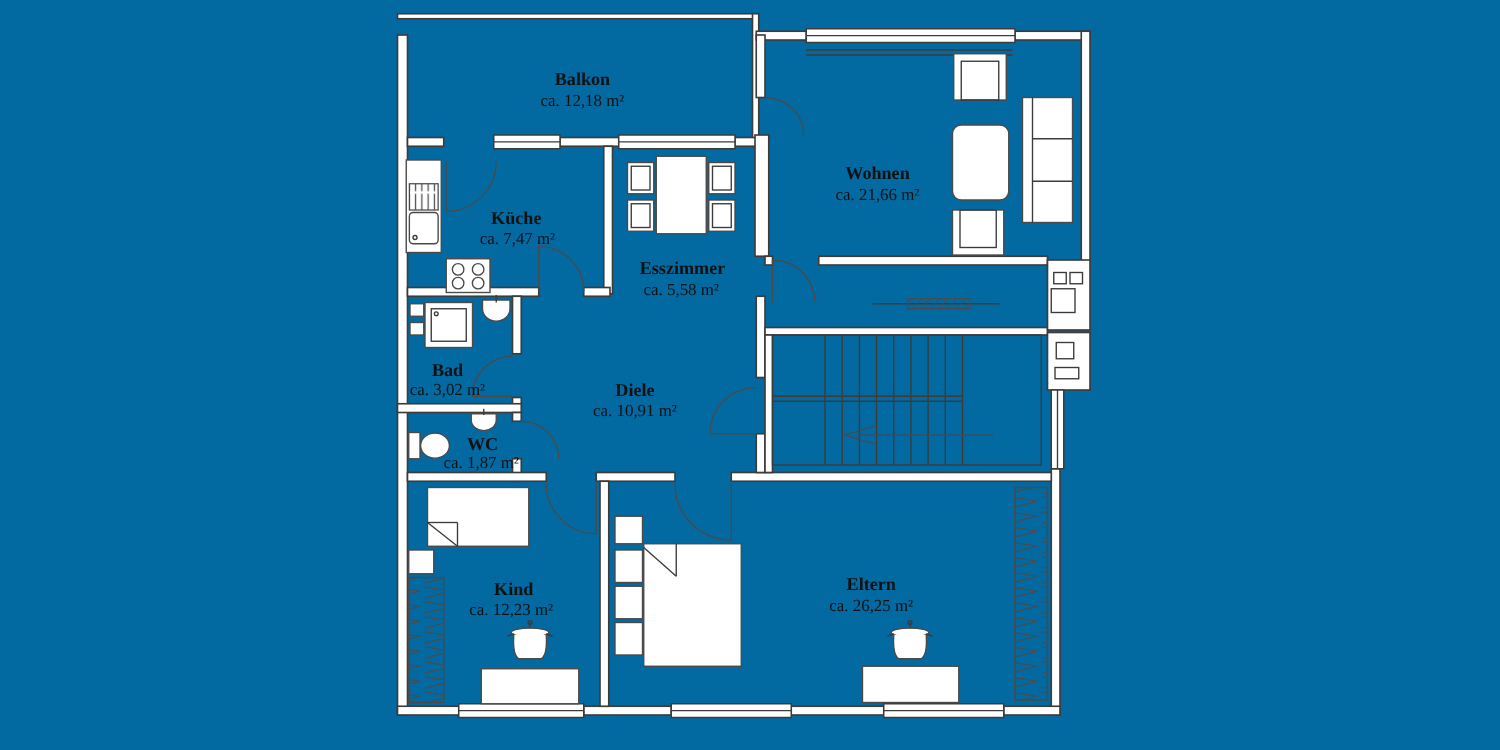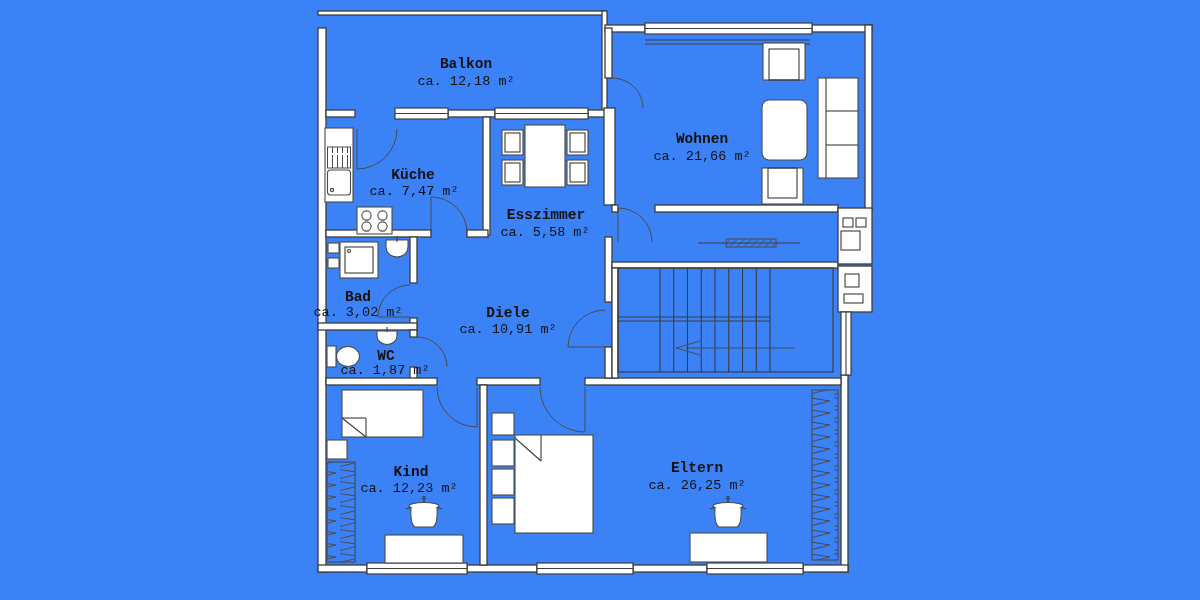--- a/index.html
+++ b/index.html
@@ -1,17 +1,17 @@
 <!DOCTYPE html>
 <html><head>
 <meta charset="utf-8">
 <style>
   html,body{margin:0;padding:0;background:#ffffff;}
-  .stage{position:relative;width:1200px;height:600px;background:#3b82f6;overflow:hidden;
-         font-family:Liberation Mono, monospace;}
+  .stage{position:relative;width:1200px;height:600px;background:#0369a1;overflow:hidden;
+         font-family:Liberation Serif, serif;}
   svg{display:block}
   .wall{fill:#ffffff;stroke:#3c3c3c;stroke-width:1.3;}
   .thin{fill:none;stroke:#3c3c3c;stroke-width:1.1;}
   .furn{fill:#ffffff;stroke:#4a4a4a;stroke-width:1.1;}
   .door{fill:none;stroke:#4a4a4a;stroke-width:1;}
   .win{fill:#ffffff;stroke:#3c3c3c;stroke-width:1.2;}
   .room-name{font-size:14.5px;font-weight:bold;fill:#111;text-anchor:middle;}
   .room-area{font-size:13.5px;fill:#111;text-anchor:middle;}
 </style>
 </head>

